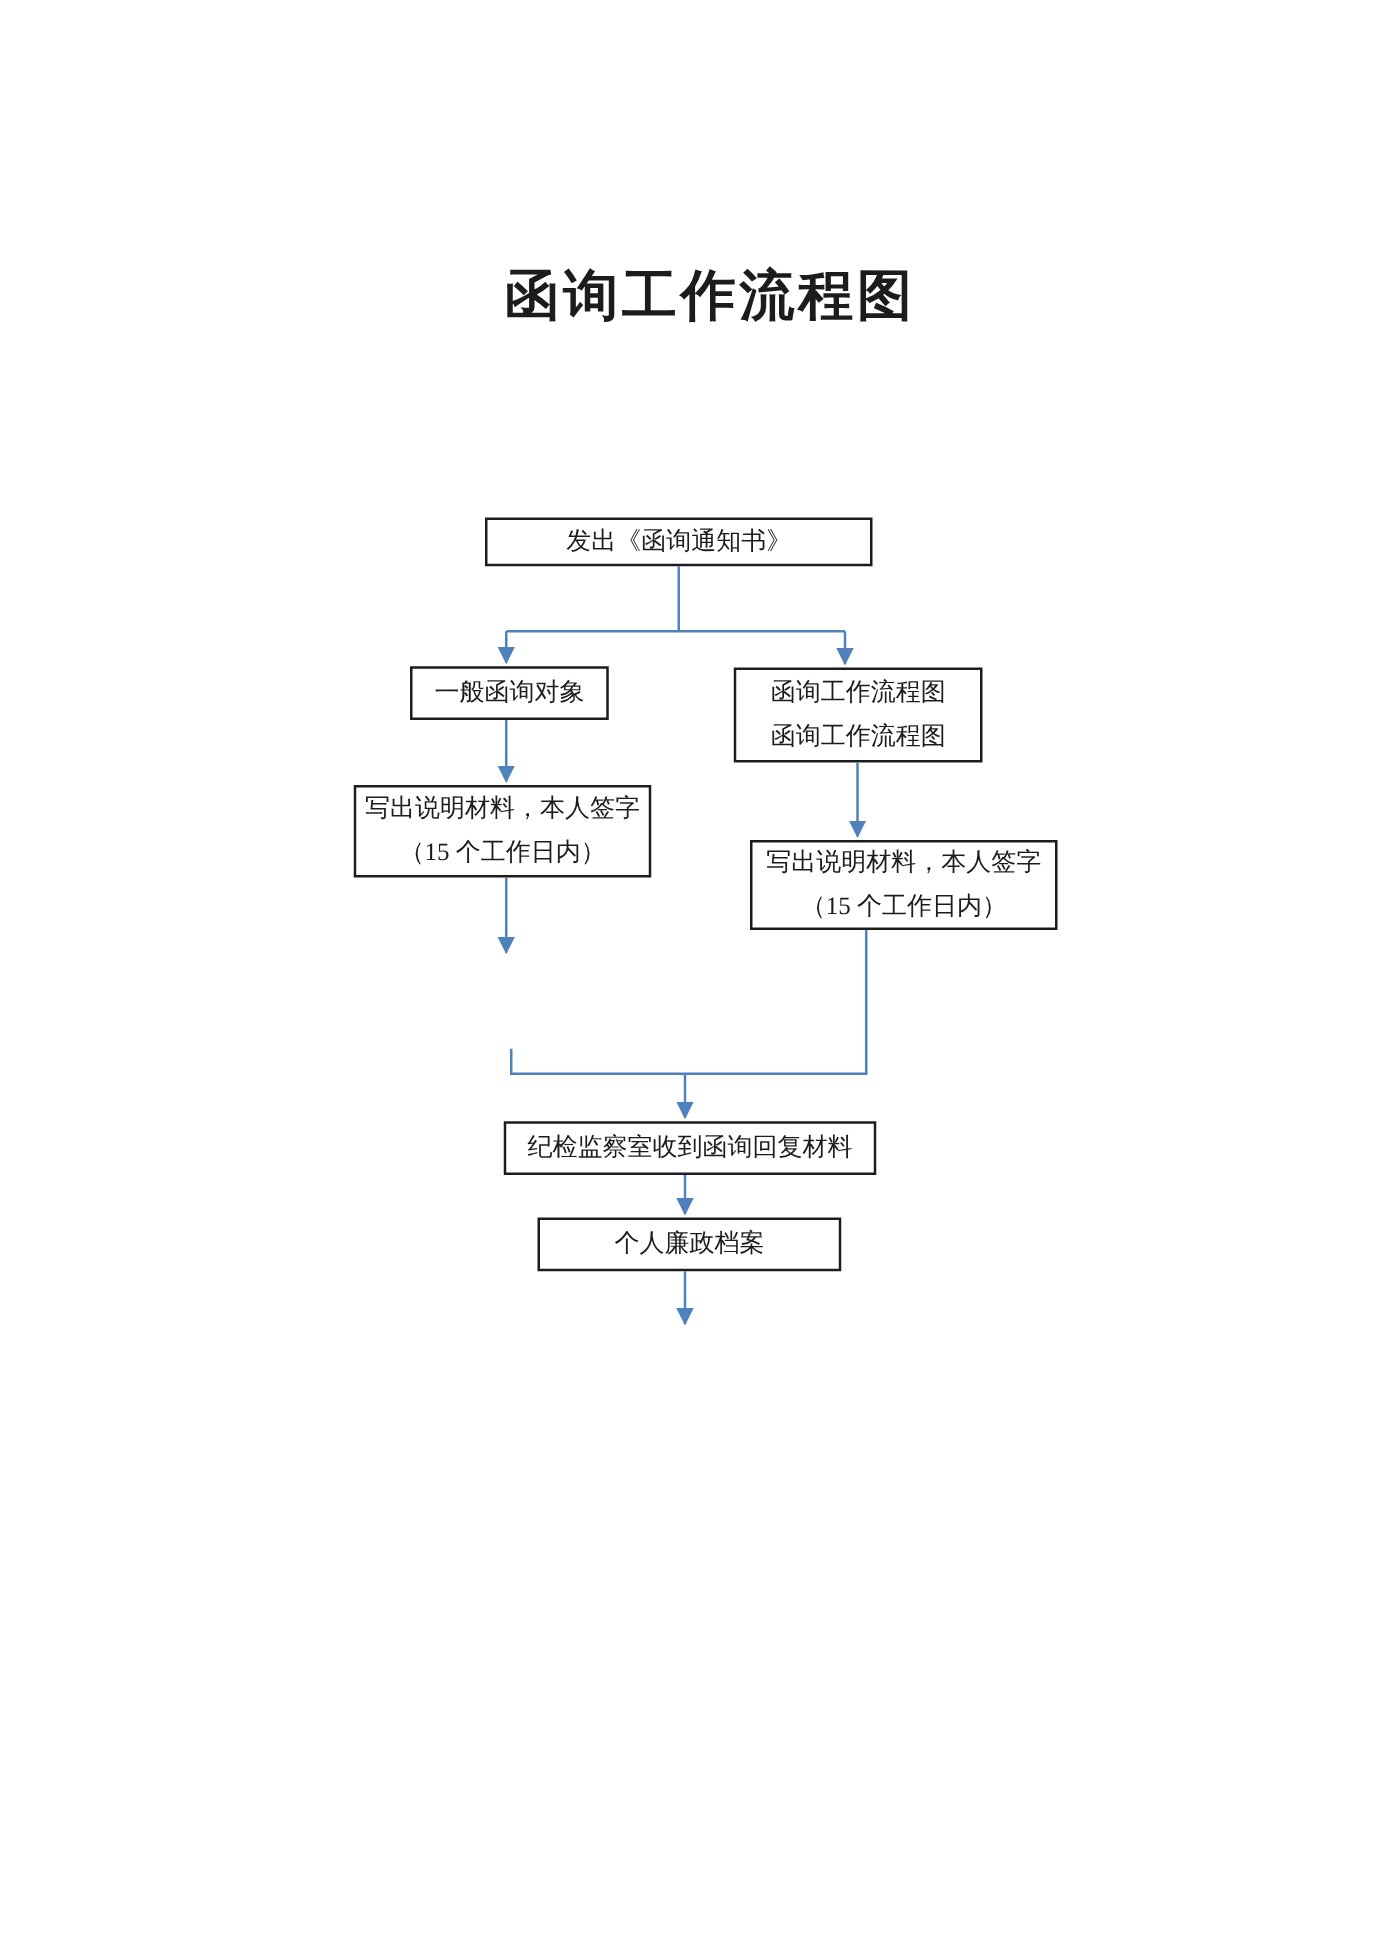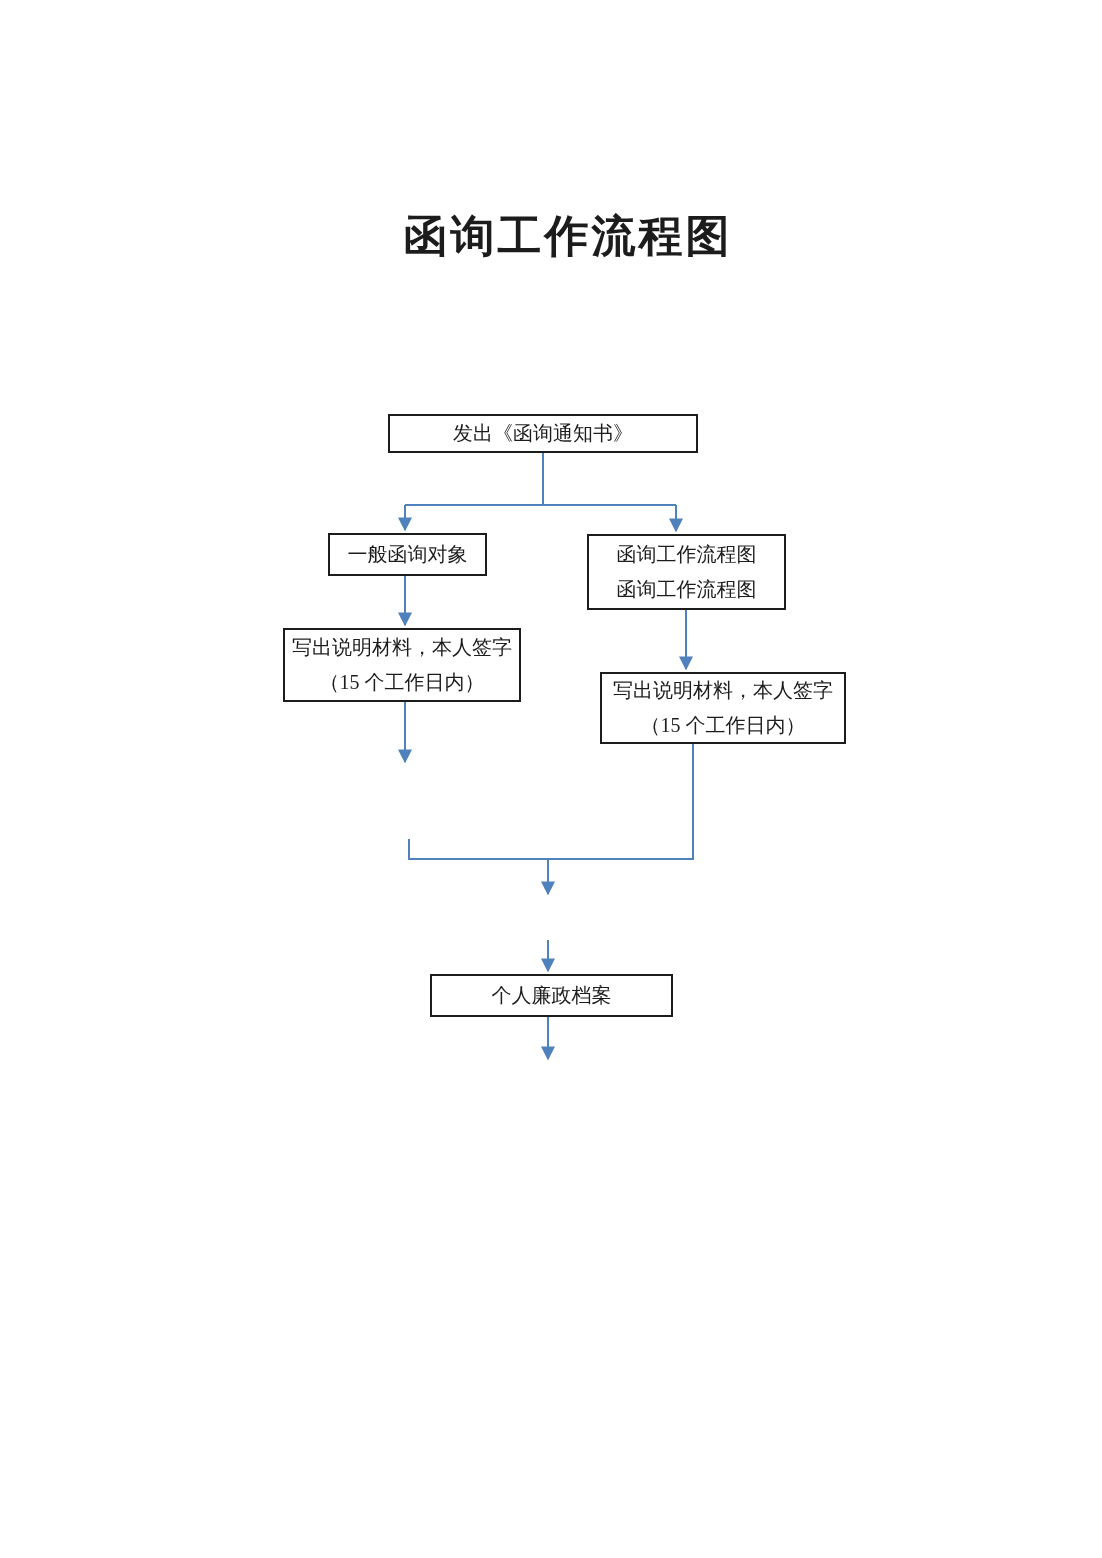--- a/index.html
+++ b/index.html
@@ -103,19 +103,22 @@
     <span>写出说明材料，本人签字</span>
     <span>（15 个工作日内）</span>
   </div>
 
   <div class="node" style="left:600px;top:672px;width:246px;height:72px">
     <span>写出说明材料，本人签字</span>
     <span>（15 个工作日内）</span>
   </div>
 
 
+  <div class="node" style="left:403px;top:897px;width:298px;height:43px">
+    <span>纪检监察室收到函询回复材料</span>
+  </div>
 
   <div class="node" style="left:430px;top:974px;width:243px;height:43px">
     <span>个人廉政档案</span>
   </div>
 
 
 </div>
 
 </body></html>

